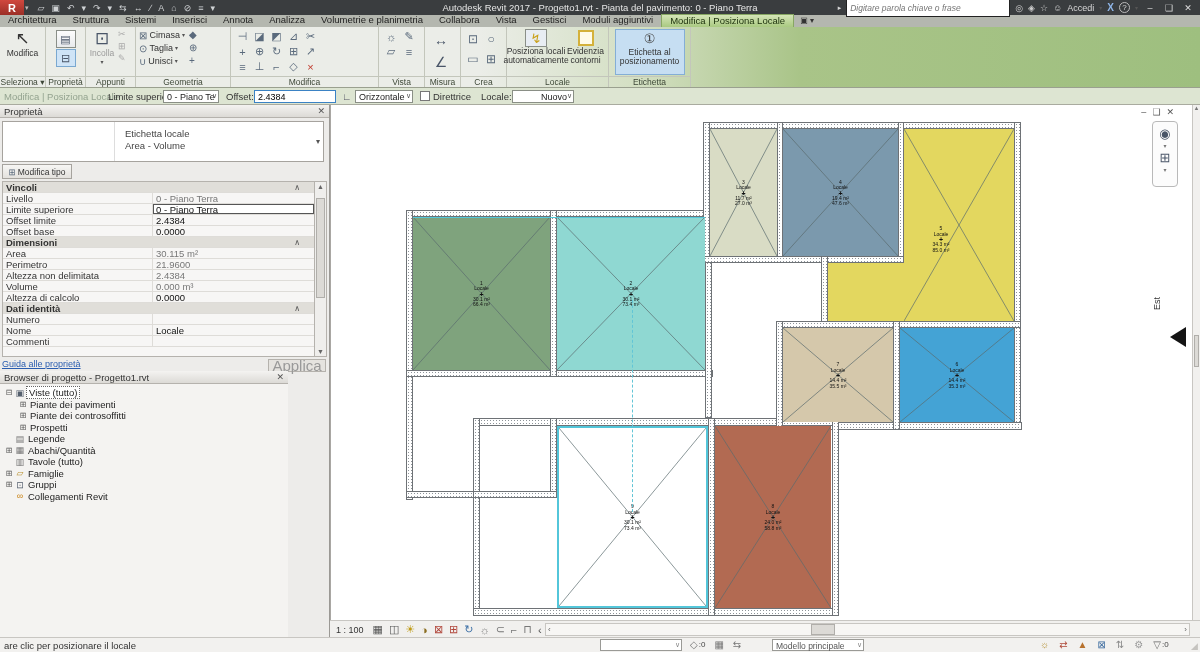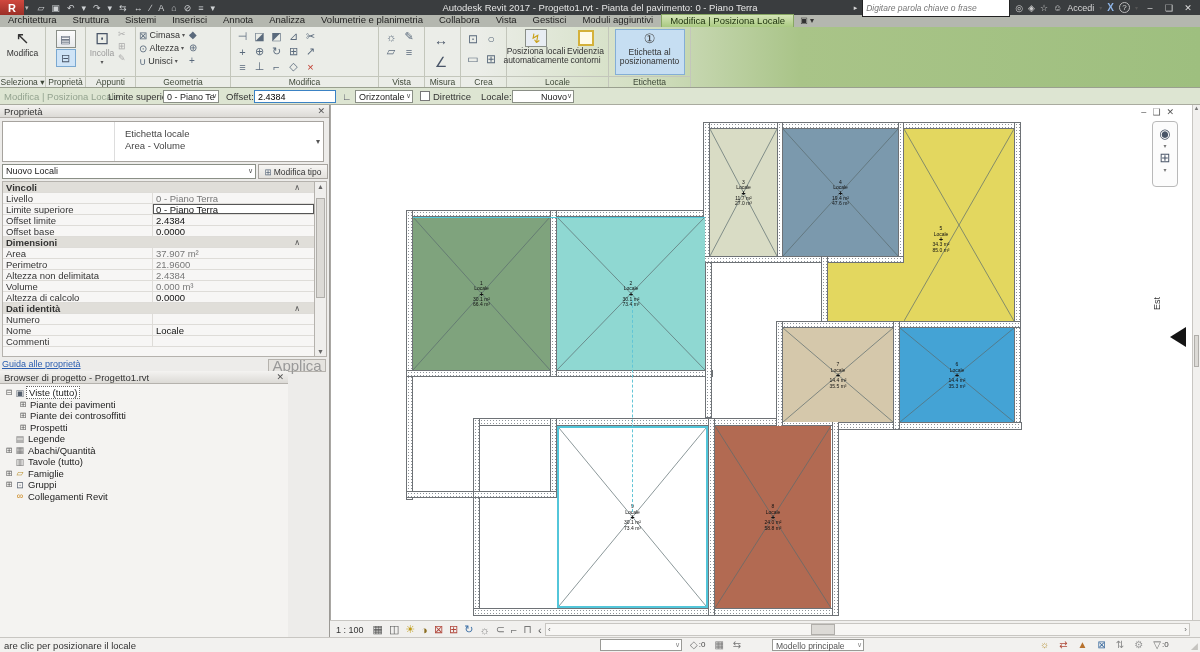--- a/index.html
+++ b/index.html
@@ -8,21 +8,21 @@
   .ic{display:inline-flex;align-items:center;cursor:default;}
   .ic em{font-style:normal;font-size:8px;margin-left:1px;color:#444;}
 
   
   #titlebar{position:absolute;left:0;top:0;width:1200px;height:15px;background:#3a3d3f;display:flex;align-items:center;color:#d8d8d8;}
   #rlogo{width:24px;height:15px;background:linear-gradient(#d0483e,#9c2f27);color:#fff;font-weight:bold;font-size:11px;display:flex;align-items:center;justify-content:center;}
   #rlogo-car{color:#bbb;font-size:7px;margin:0 3px 0 1px;}
   #qat{display:flex;gap:7px;padding:0 6px;font-size:9px;color:#cfd2d4;}
   #apptitle{position:absolute;left:0;right:0;text-align:center;font-size:9.5px;color:#e6e6e6;pointer-events:none;}
   #titleright{margin-left:auto;display:flex;align-items:center;gap:5px;padding-right:5px;font-size:9px;z-index:2;}
-  #searchbox{width:148px;height:11px;font-size:8.5px;font-style:italic;border:1px solid #222;padding:8px 3px;color:#555;font-family:"Liberation Sans",sans-serif;}
+  #searchbox{width:164px;height:11px;font-size:8.5px;font-style:italic;border:1px solid #222;padding:8px 3px;color:#555;font-family:"Liberation Sans",sans-serif;}
   #titleright .xchg{color:#8fb6e8;font-weight:bold;font-size:10px;}
   #titleright .helpq{width:11px;height:11px;border:1px solid #bbb;border-radius:50%;display:inline-flex;align-items:center;justify-content:center;font-size:8px;}
   .winbtn{width:14px;text-align:center;color:#ddd;font-size:9px;}
 
   
   #tabsbar{position:absolute;left:0;top:15px;width:1200px;height:12px;background:#b4b7af;display:flex;align-items:flex-end;padding-left:0;}
   .tab{padding:0 8px;font-size:9.5px;color:#1d1d1d;line-height:12px;}
   .tab.ctx{background:linear-gradient(#d5e5b7,#a9c981);border:1px solid #87a763;border-bottom:none;color:#203510;}
   #tabextra{font-size:8px;color:#333;margin-left:6px;line-height:12px;}
 
@@ -220,21 +220,21 @@
     </div>
     <div class="panel" style="width:95px;display:flex;gap:4px;">
       <div id="geomrows" style="display:flex;flex-direction:column;">
           <div class="minirow">
             <span class="ric">⊠</span>
             <span>Cimasa</span>
             <span class="car">▾</span>
           </div>
           <div class="minirow">
             <span class="ric">⊙</span>
-            <span>Altezza</span>
+            <span>Taglia</span>
             <span class="car">▾</span>
           </div>
           <div class="minirow">
             <span class="ric">∪</span>
             <span>Unisci</span>
             <span class="car">▾</span>
           </div>
         </div>
       <div style="display:flex;flex-direction:column;gap:2px;font-size:10px;">
           <span class="ic" style="color: rgb(90, 106, 124);">◆</span>
@@ -329,21 +329,20 @@
     </div>
     <div id="typesel">
       <div id="typethumb"></div>
       <div id="typetext">
         <div>Etichetta locale</div>
         <div>Area - Volume</div>
       </div>
       <span class="dd">▾</span>
     </div>
     <div id="instrow">
-      <div id="instcombo">Nuovo Locali</div>
       <div id="edittype">
           <span style="color:#5a6a7c;">⊞</span>
           <span>Modifica tipo</span>
         </div>
     </div>
     <div id="prop-rows">
         <div class="prow cat">
           <span class="pl">Vincoli</span>
           <span class="chev">∧</span>
         </div>
@@ -362,21 +361,21 @@
         <div class="prow">
           <span class="pl">Offset base</span>
           <span class="pv">0.0000</span>
         </div>
         <div class="prow cat">
           <span class="pl">Dimensioni</span>
           <span class="chev">∧</span>
         </div>
         <div class="prow">
           <span class="pl">Area</span>
-          <span class="pv ro">37.907 m²</span>
+          <span class="pv ro">30.115 m²</span>
         </div>
         <div class="prow">
           <span class="pl">Perimetro</span>
           <span class="pv ro">21.9600</span>
         </div>
         <div class="prow">
           <span class="pl">Altezza non delimitata</span>
           <span class="pv ro">2.4384</span>
         </div>
         <div class="prow">

